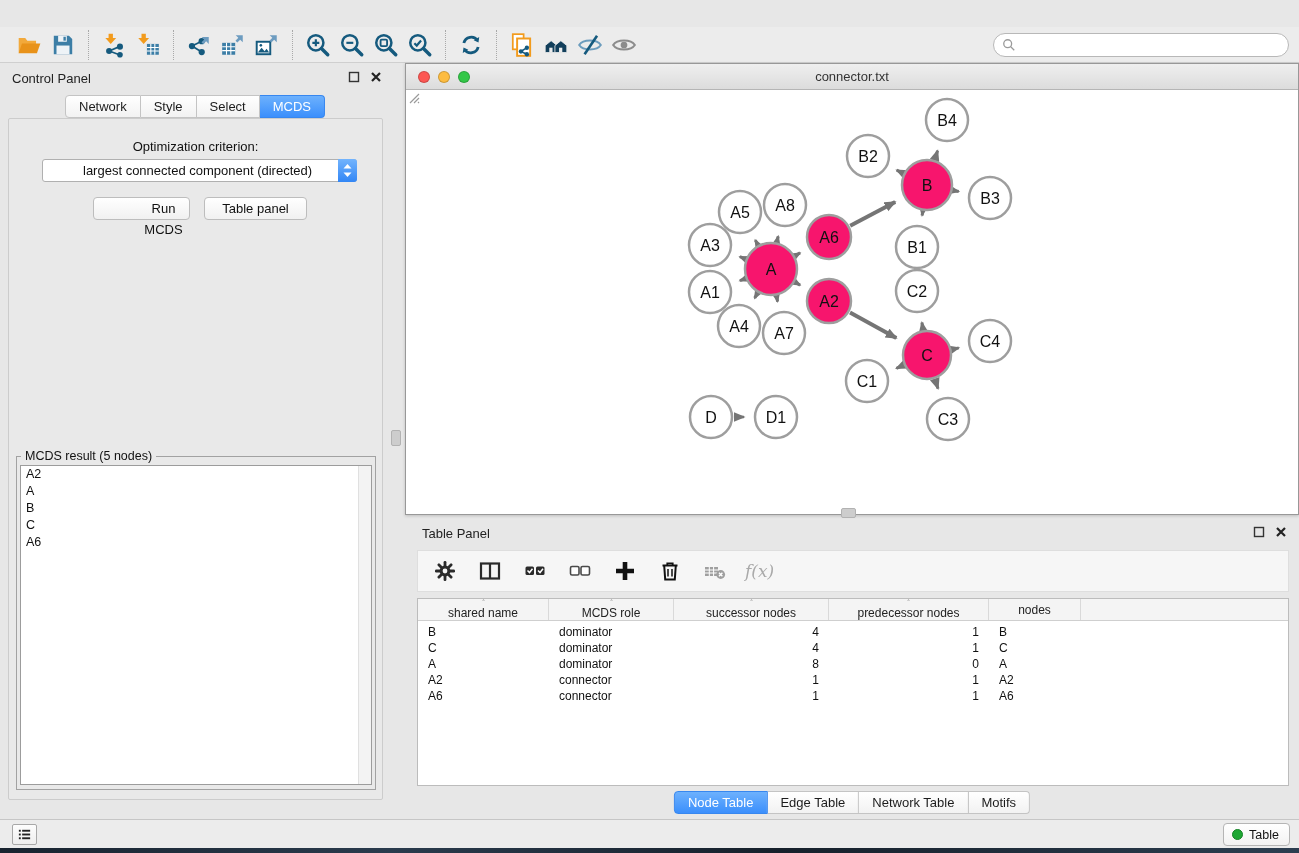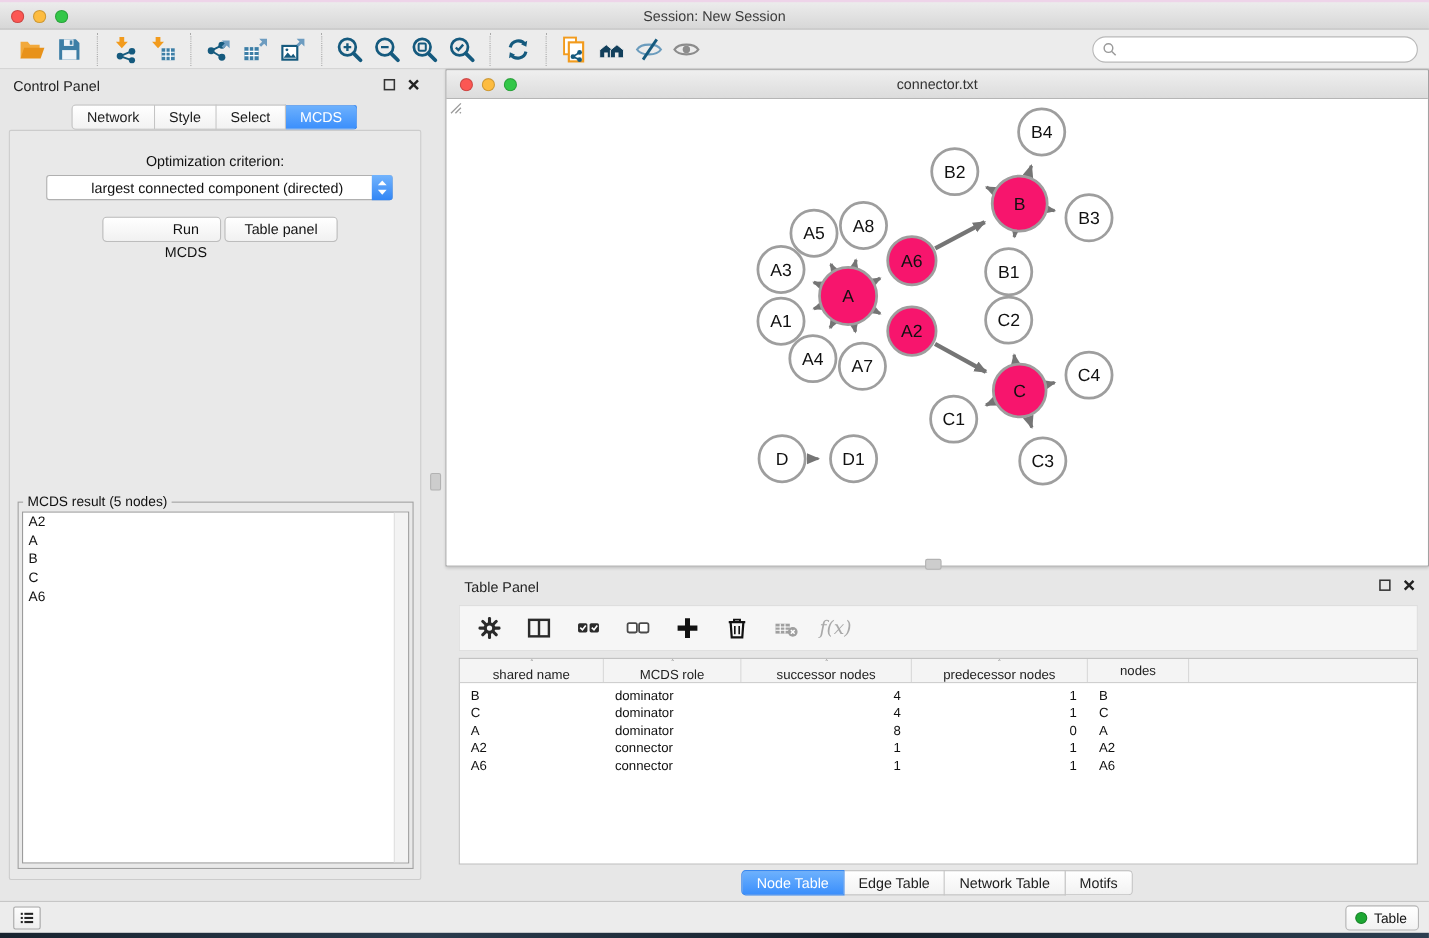--- a/index.html
+++ b/index.html
@@ -35,21 +35,21 @@
   .seg-tab:last-child { border-radius:0 4px 4px 0; }
   .seg-tab.active { background:linear-gradient(#6db1fd,#3b8ffc); color:#fff; border-color:#3787ef; }
   .cp-body { position:absolute; left:8px; top:55px; width:375px; height:682px; background:#e9e9e9; border:1px solid #cccccc; border-radius:2px; }
   .opt-label { position:absolute; top:20px; left:0; right:0; text-align:center; font-size:13px; color:#111; }
   .dropdown { position:absolute; left:33px; top:40px; width:315px; height:23px; background:#fff; border:1px solid #b0b0b0; border-radius:3px; display:flex; align-items:center;padding-left:32px; }
   .dd-text { flex:1; font-size:13px; color:#111; padding-left:8px; white-space:nowrap; overflow:hidden; }
   .dd-stepper { width:19px; height:23px; margin:-1px -1px -1px 0; border-radius:0 3px 3px 0; background:linear-gradient(#73b4fd,#3286f5); position:relative; }
   .dd-stepper svg { position:absolute; left:3px; top:3px; width:13px; height:17px; }
   .cp-buttons { position:absolute; top:78px; left:0; right:0; }
   .btn { position:absolute; height:23px; background:linear-gradient(#ffffff,#f1f1f1); border:1px solid #bdbdbd; border-radius:4px; font-size:13px; color:#111; text-align:center; line-height:21px; }
-  .btn.run { left:84px; width:108px;padding-left:44px; }
+  .btn.run { left:84px; width:97px;padding-left:44px; }
   .btn.closep { left:195px; width:103px; }
   .groupbox { position:absolute; left:7px; top:337px; width:360px; height:334px; border:1px solid #a2a2a2; }
   .gb-legend { position:absolute; top:-8px; left:4px; background:#e9e9e9; padding:0 4px; font-size:12.5px; color:#111; }
   .listbox { position:absolute; left:3px; right:3px; top:8px; bottom:4px; background:#fff; border:1px solid #9c9c9c; overflow:hidden; }
   .list-item { font-size:12.5px; color:#111; padding:1px 0 1px 5px; line-height:15px; }
   .list-scroll { position:absolute; right:0; top:0; bottom:0; width:13px; background:#f3f3f3; border-left:1px solid #e0e0e0; }
 
   
   .netwin { position:absolute; left:405px; top:63px; width:894px; height:452px; background:#fff; border:1px solid #989898; box-shadow:0 1px 3px rgba(0,0,0,.18); }
   .nw-titlebar { position:absolute; left:0; top:0; right:0; height:26px; background:linear-gradient(#efefef,#dcdcdc); border-bottom:1px solid #b5b5b5; }
@@ -84,28 +84,20 @@
   .sb-left-btn svg { width:15px; height:15px; }
   .memory-btn { position:absolute; right:9px; top:3px; height:23px; padding:0 10px 0 8px; background:linear-gradient(#ffffff,#f2f2f2); border:1px solid #b5b5b5; border-radius:4px; display:flex; align-items:center; gap:6px; font-size:12.5px; color:#111; }
   .memory-dot { width:11px; height:11px; border-radius:50%; background:#1da733; border:1px solid #158226; }
   .bottom-strip { position:absolute; left:0; top:848px; right:0; height:5px; background:linear-gradient(90deg,#18232f,#2a3b4d 30%,#16202b 60%,#2c3e50); }
 </style>
 </head>
 <body>
 
 <div class="app">
 
-  <div class="titlebar">
-    <div class="lights">
-      <span class="light red"></span>
-      <span class="light yellow"></span>
-      <span class="light green"></span>
-    </div>
-    <div class="title-text">Session: New Session</div>
-  </div>
 
   <div class="toolbar">
     <div class="tb-btn">
       <svg viewBox="0 0 24 24">
           <path d="M2.5 19.5V5.5h6l2 2.5h8v3" fill="#f2a93b"></path>
           <path d="M2.5 19.5l3-9h17l-3.2 9z" fill="#e8921a"></path>
         </svg>
     </div>
     <div class="tb-btn">
       <svg viewBox="0 0 24 24">

